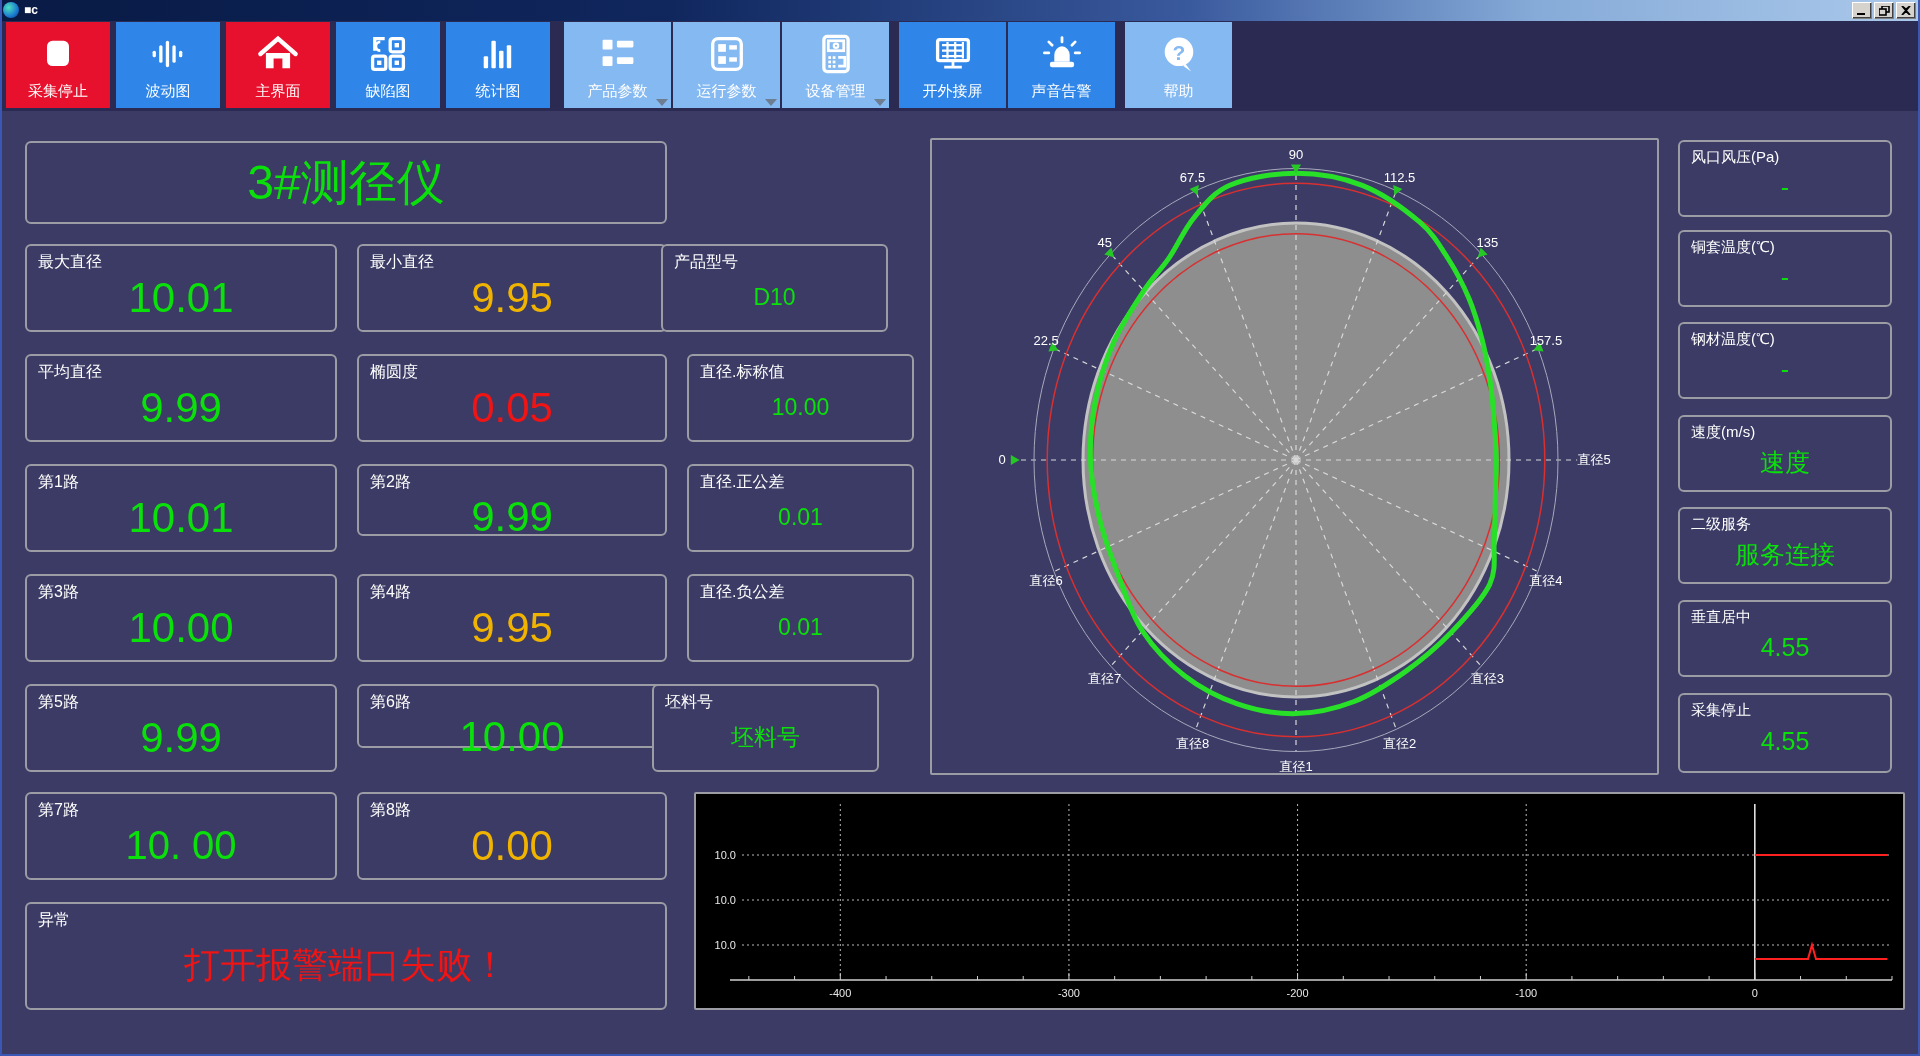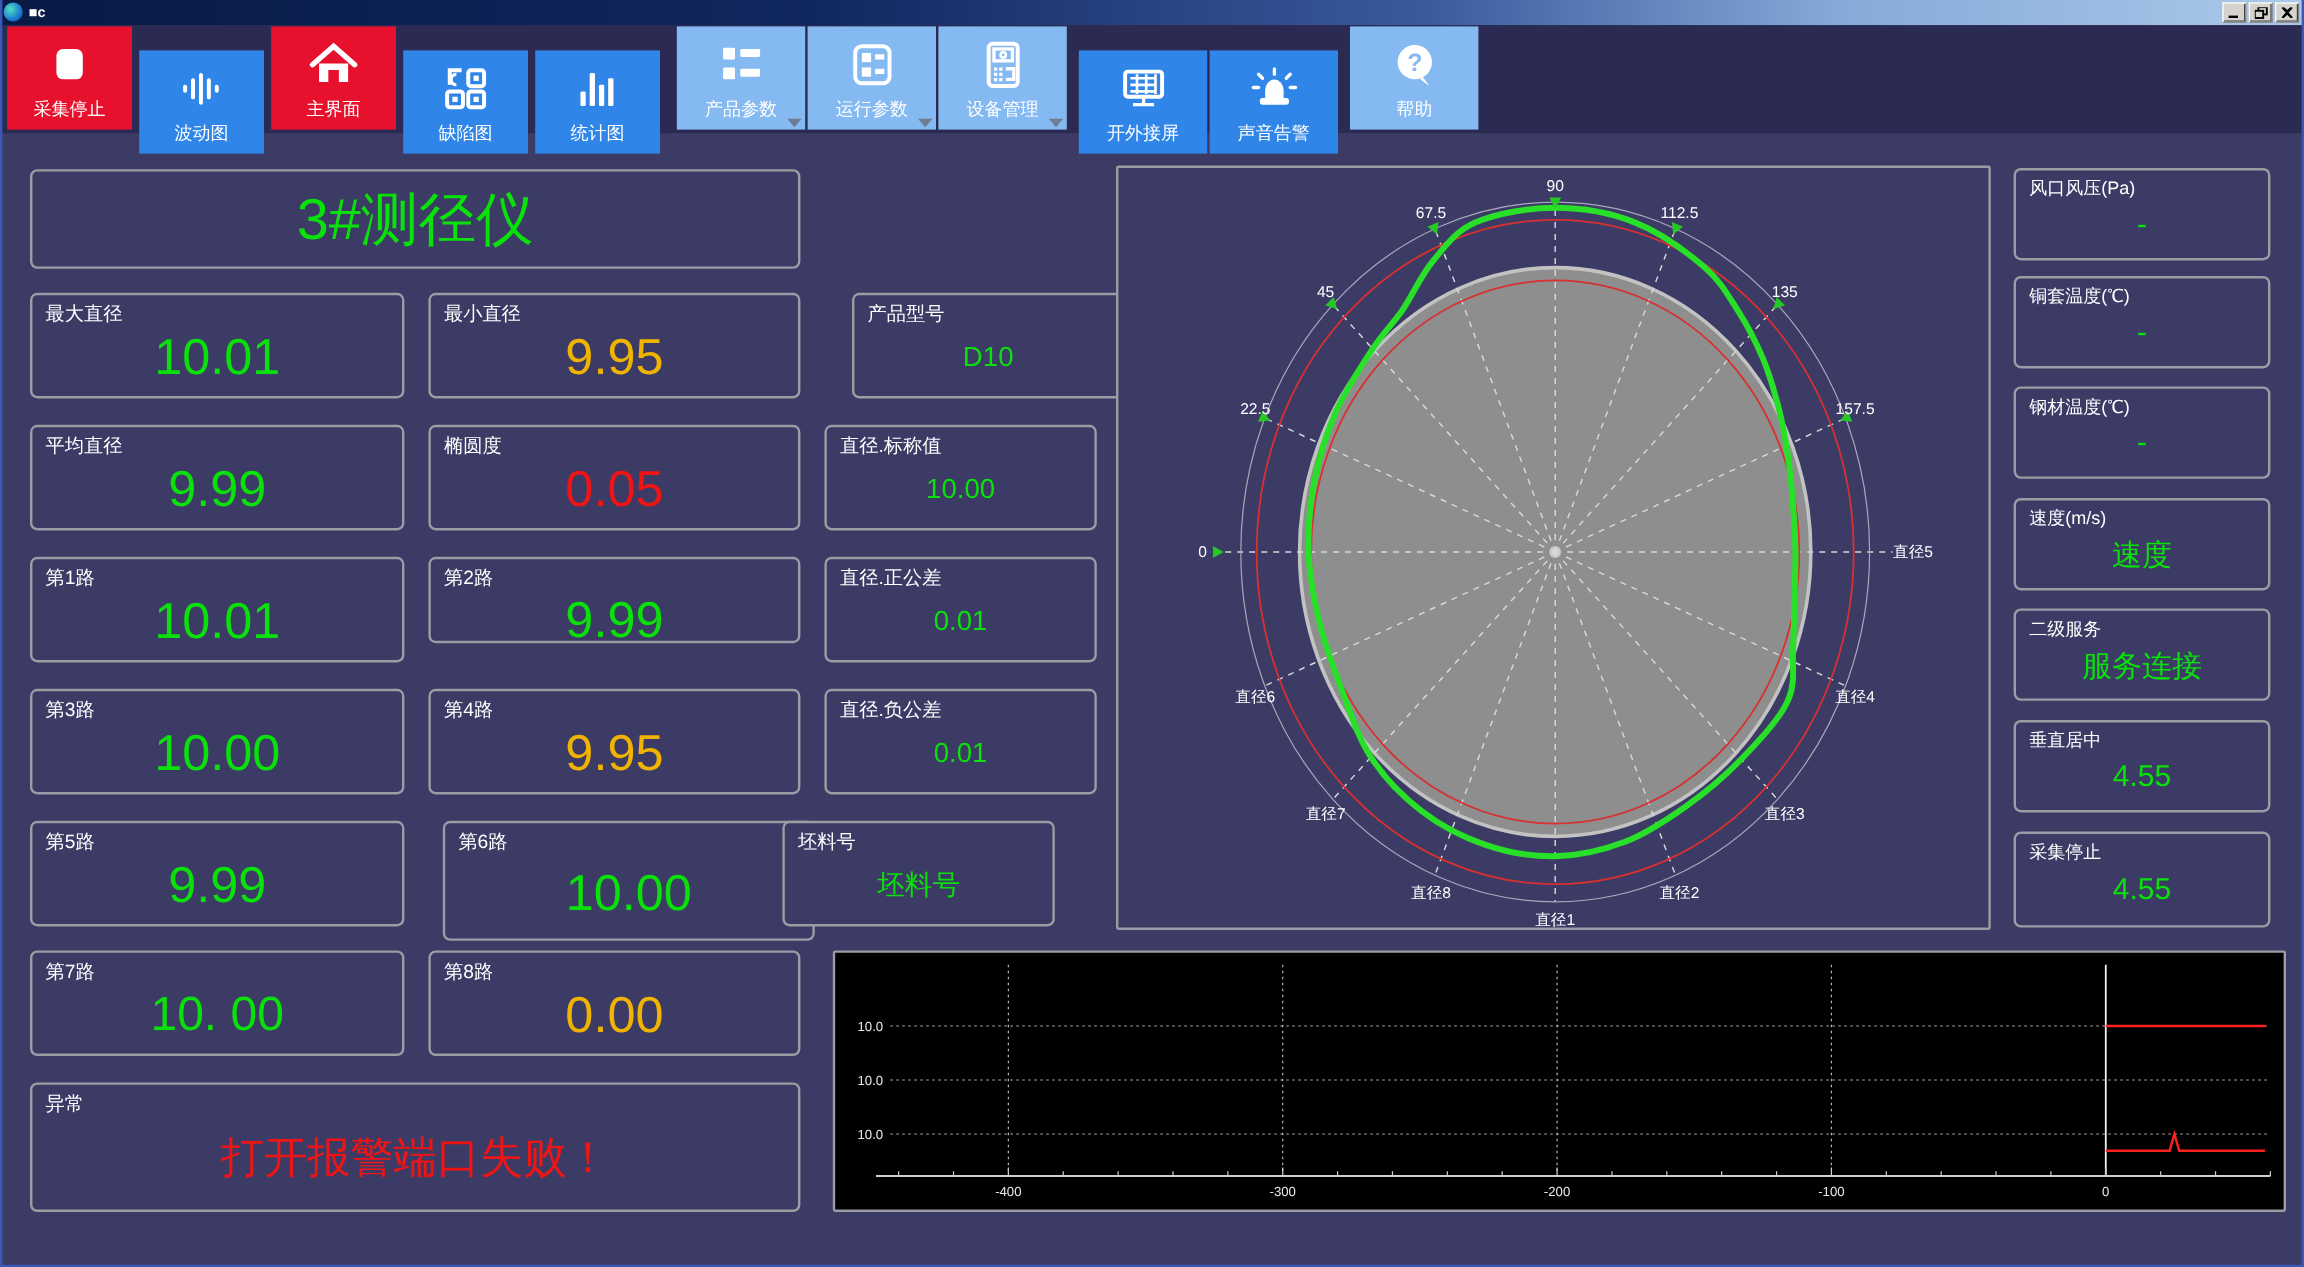--- a/index.html
+++ b/index.html
@@ -17,21 +17,21 @@
   .winbtns { position:absolute; right:4px; top:2px; display:flex; gap:2px; }
   .winbtn { width:20px; height:17px; background:#d6d3ce; border:1px solid #808080;
     border-top-color:#fff; border-left-color:#fff; box-shadow:inset -1px -1px 0 #404040;
     display:flex; align-items:center; justify-content:center; color:#000; }
 
   
   .toolbar { position:absolute; left:0; top:21px; width:1920px; height:90px; background:var(--toolbar-bg); }
   .tbtn { position:absolute; top:1px; width:104px; height:86px; display:flex; flex-direction:column;
     align-items:center; justify-content:flex-end; padding-bottom:7px; cursor:pointer; }
   .tbtn.red   { background:var(--btn-red); }
-  .tbtn.blue  { background:var(--btn-blue);margin-top:20px; }
+  .tbtn.blue  { background:var(--btn-blue); }
   .tbtn.light { background:var(--btn-light); }
   .tbtn .ticon { position:absolute; top:10px; left:50%; transform:translateX(-50%); width:44px; height:44px; }
   .tbtn .tlabel { color:#fff; font-size:15px; white-space:nowrap; }
   .tbtn .drop-arrow { position:absolute; right:3px; bottom:2px; width:0; height:0;
     border-left:6px solid transparent; border-right:6px solid transparent; border-top:7px solid #6d7d92; }
 
   
   .card { position:absolute; border:2px solid var(--card-border); border-radius:6px;
     background:var(--main-bg); display:flex; flex-direction:column; }
   .card-label { color:#fff; font-size:16px; padding:6px 0 0 11px; }
@@ -270,35 +270,35 @@
     <div class="card-value v-red">0.05</div>
   </div>
   <div class="card" style="left:357px;top:464px;width:310px;height:72px">
     <div class="card-label">第2路</div>
     <div class="card-value v-green">9.99</div>
   </div>
   <div class="card" style="left:357px;top:574px;width:310px;height:88px">
     <div class="card-label">第4路</div>
     <div class="card-value v-yellow">9.95</div>
   </div>
-  <div class="card" style="left:369px;top:684px;width:310px;height:100px">
+  <div class="card" style="left:357px;top:684px;width:310px;height:64px">
     <div class="card-label">第6路</div>
     <div class="card-value v-green">10.00</div>
   </div>
   <div class="card" style="left:357px;top:792px;width:310px;height:88px">
     <div class="card-label">第8路</div>
     <div class="card-value v-yellow">0.00</div>
   </div>
 
   <div class="card" style="left:25px;top:902px;width:642px;height:108px">
     <div class="card-label">异常</div>
     <div class="card-value v-red fs-alarm">打开报警端口失败！</div>
   </div>
 
-  <div class="card" style="left:710px;top:244px;width:227px;height:88px">
+  <div class="card" style="left:661px;top:244px;width:227px;height:88px">
     <div class="card-label">产品型号</div>
     <div class="card-value v-green fs-mid">D10</div>
   </div>
   <div class="card" style="left:687px;top:354px;width:227px;height:88px">
     <div class="card-label">直径.标称值</div>
     <div class="card-value v-green fs-mid">10.00</div>
   </div>
   <div class="card" style="left:687px;top:464px;width:227px;height:88px">
     <div class="card-label">直径.正公差</div>
     <div class="card-value v-green fs-mid">0.01</div>

